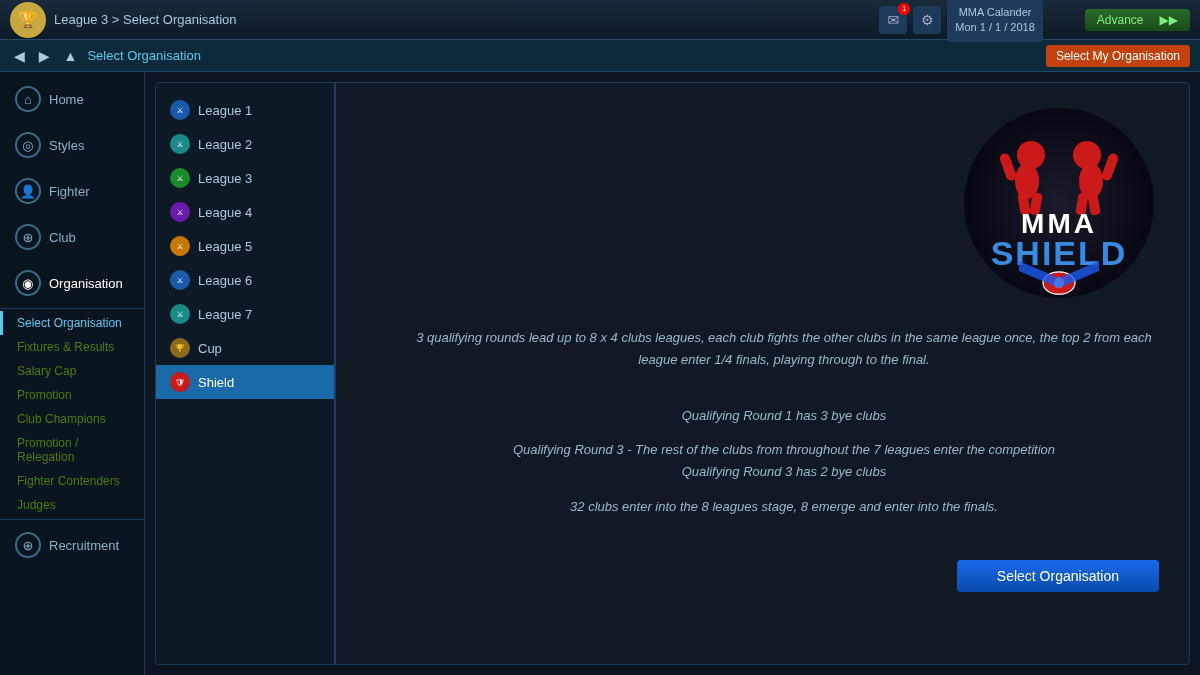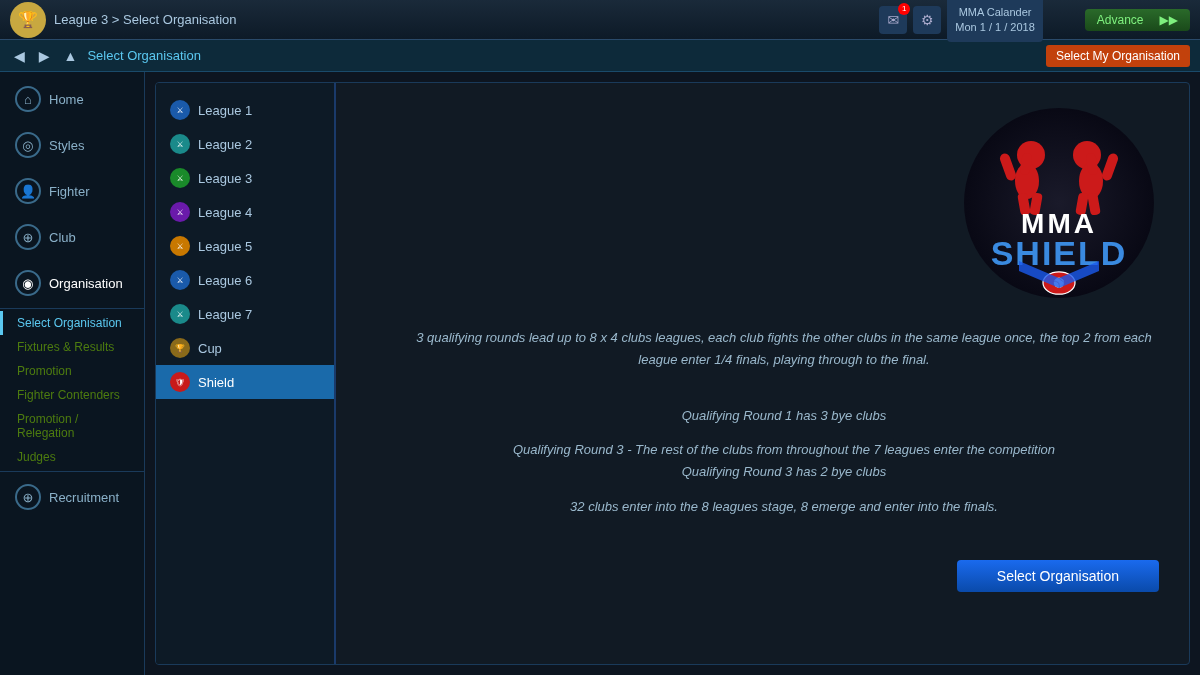--- a/index.html
+++ b/index.html
@@ -328,23 +328,25 @@
     </div>
     <div id="sidebar-organisation" class="sidebar-nav-item active">
       <div class="sidebar-nav-icon">◉</div>
       <span>Organisation</span>
     </div>
 
     <hr class="sidebar-divider">
 
     <div class="sidebar-sub-item active">Select Organisation</div>
     <div class="sidebar-sub-item">Fixtures &amp; Results</div>
+    <div class="sidebar-sub-item">Salary Cap</div>
     <div class="sidebar-sub-item">Promotion</div>
+    <div class="sidebar-sub-item">Club Champions</div>
+    <div class="sidebar-sub-item">Promotion / Relegation</div>
     <div class="sidebar-sub-item">Fighter Contenders</div>
-    <div class="sidebar-sub-item">Promotion / Relegation</div>
     <div class="sidebar-sub-item">Judges</div>
 
     <hr class="sidebar-divider">
 
     <div class="sidebar-nav-item">
       <div class="sidebar-nav-icon">⊕</div>
       <span>Recruitment</span>
     </div>
   </div>
 

